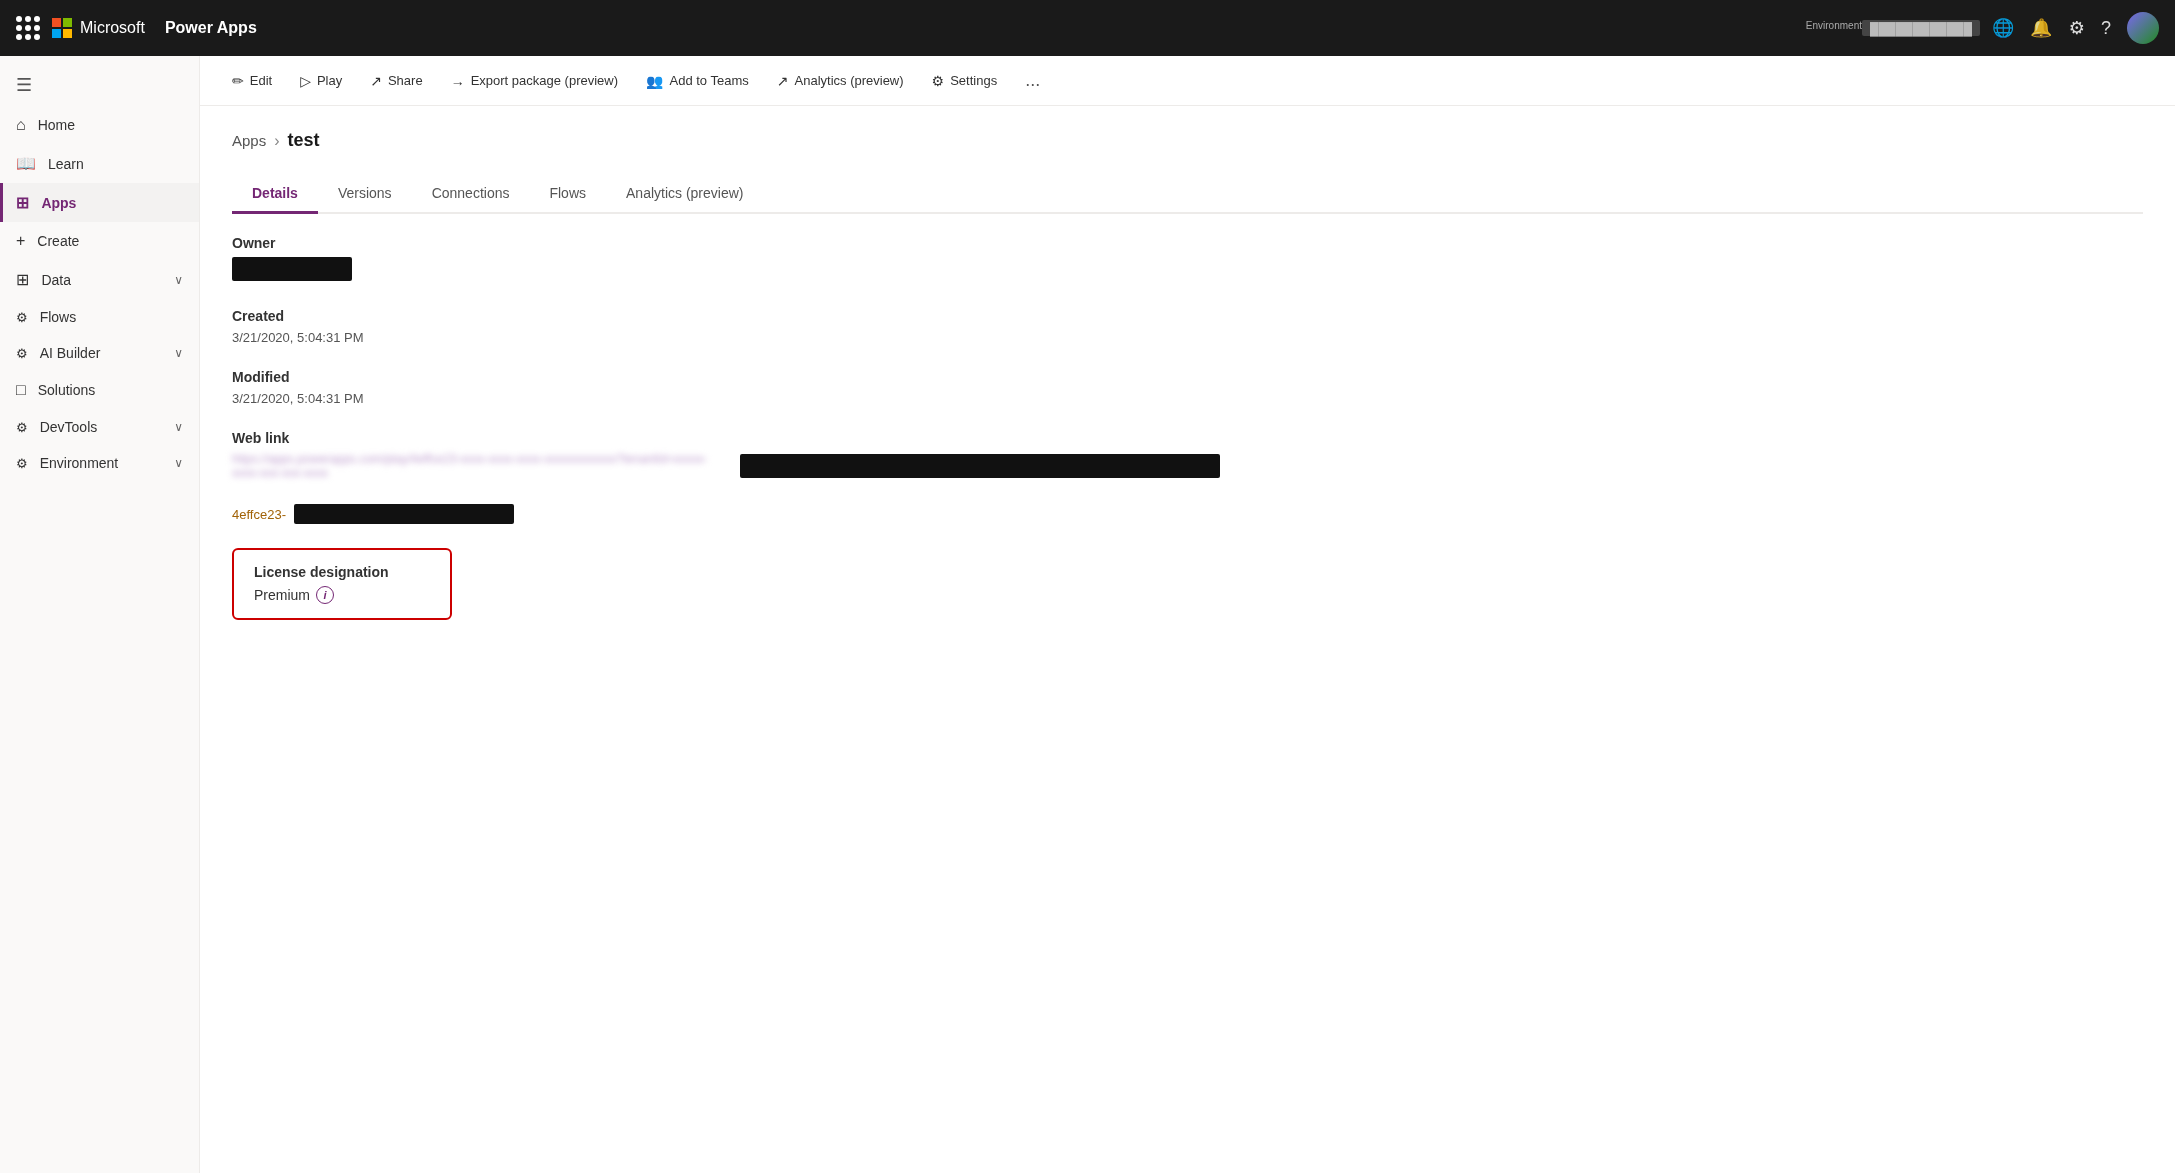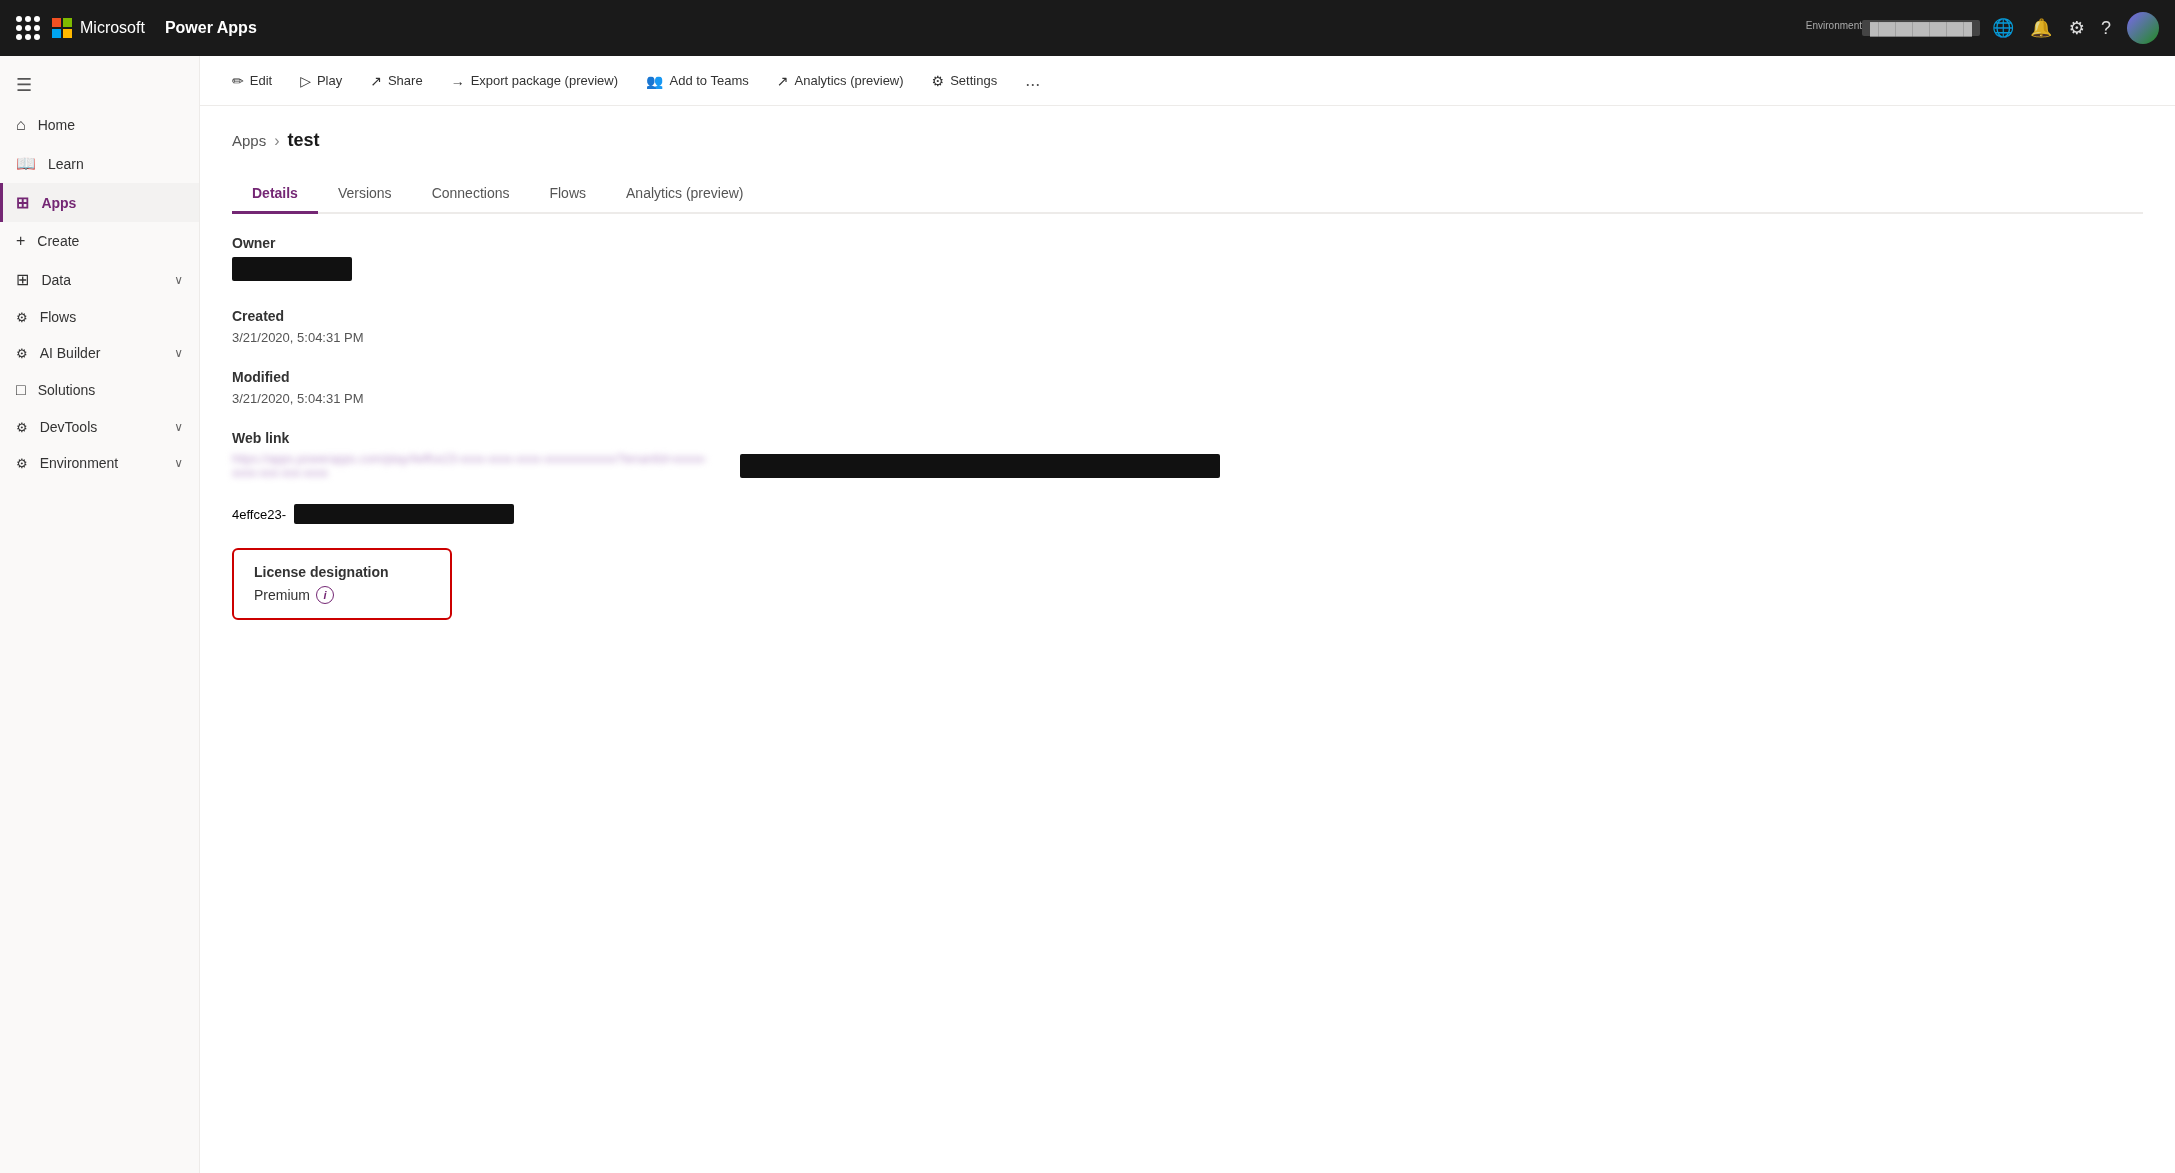--- a/index.html
+++ b/index.html
@@ -269,21 +269,21 @@
       cursor: pointer;
       font-style: italic;
       font-weight: 700;
     }
 
     .app-id-row {
       display: flex;
       align-items: center;
       gap: 8px;
       font-size: 13px;
-      color: #000000;
+      color: #a16207;
     }
   </style>
 </head>
 <body>
 
 <div class="topbar">
   <div class="topbar-dots">
     <span></span>
       <span></span>
       <span></span>

